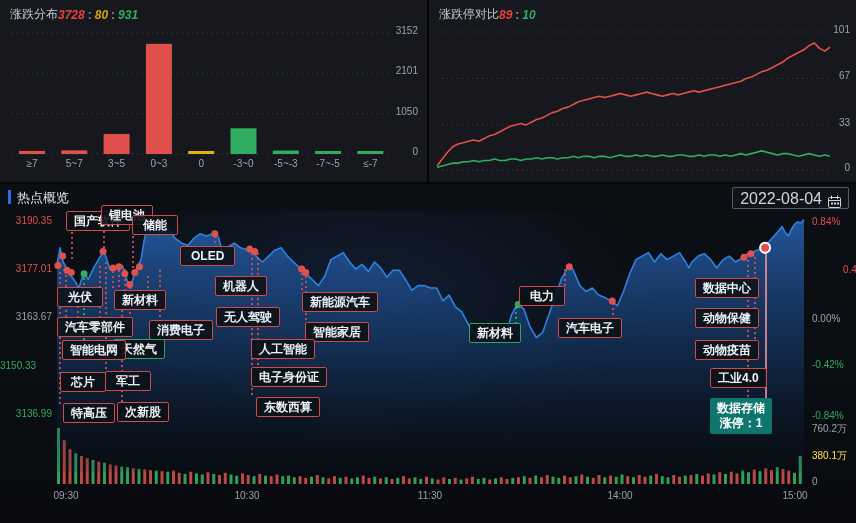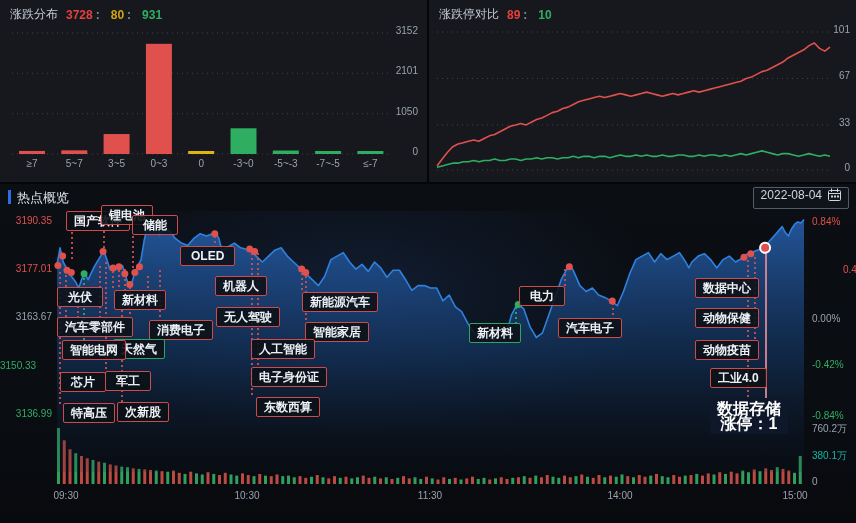--- a/index.html
+++ b/index.html
@@ -5,37 +5,37 @@
   html,body{margin:0;padding:0;background:#000;}
   body{font-family:"Liberation Sans",sans-serif;}
   #root{position:relative;width:856px;height:523px;background:#050608;overflow:hidden;}
   .panel{position:absolute;}
   #p1{left:0;top:0;width:427px;height:182px;background:#16181d;}
   #p2{left:429px;top:0;width:427px;height:182px;background:#16181d;}
   #p3{left:0;top:184px;width:856px;height:339px;background:linear-gradient(180deg,#0b0e13 0%,#0a0d12 60%,#080a0e 100%);}
   #p3 .glow{position:absolute;left:10%;top:8%;width:70%;height:70%;background:radial-gradient(ellipse at 45% 35%,rgba(40,85,160,0.22),rgba(0,0,0,0) 65%);pointer-events:none;}
   .hd{position:absolute;left:10px;top:6px;font-size:12px;color:#b9c1cb;display:flex;align-items:center;}
   .hd .ttl{color:#c3cad4;}
-  .hd .num{font-weight:bold;margin-left:8px;}
+  .hd .num{font-weight:bold;font-style:italic;}
   .hd .sep{color:#8a929c;font-weight:bold;margin:0 3px;}
   .up{color:#e8403d;}
   .flat{color:#d2a40f;}
   .down{color:#2fae62;}
   .hd3{position:absolute;left:0;top:184px;width:856px;height:26px;z-index:9;}
   .accent{position:absolute;left:8px;top:6px;width:3px;height:14px;background:#2e6de6;}
   .hd3 .ttl{position:absolute;left:17px;top:5px;font-size:13px;color:#dde3ec;}
-  #datebox{position:absolute;right:7px;top:3px;height:20px;border:1px solid #545c68;border-radius:2px;display:flex;align-items:flex-start;padding:0 7px;gap:6px;color:#cfd6e0;font-size:12px;background:rgba(20,24,30,0.6);cursor:pointer;}
+  #datebox{position:absolute;right:7px;top:3px;height:20px;border:1px solid #545c68;border-radius:2px;display:flex;align-items:flex-end;padding:0 7px;gap:6px;color:#cfd6e0;font-size:16px;background:rgba(20,24,30,0.6);cursor:pointer;}
   #cv{position:absolute;left:0;top:0;z-index:5;pointer-events:none;}
   #lab{position:absolute;left:0;top:0;width:856px;height:523px;z-index:6;}
   #lab > div{position:absolute;}
   .axlab{font-size:10px;color:#9aa3ad;}
   .tag{font-size:12px;font-weight:bold;color:#edf1f6;background:rgba(13,17,23,0.88);border:1px solid #cf4b4b;padding:2px 7px;line-height:14px;border-radius:2px;white-space:nowrap;z-index:7;}
   .tag.g{border-color:#2ea563;}
   .tag.wide{padding:2px 10px;}
-  #tip{background:#0f172a;color:#fff;font-size:16px;font-weight:bold;text-align:center;line-height:15px;padding:3px 7px;border-radius:2px;z-index:8;}
+  #tip{background:#0f766e;color:#fff;font-size:12px;font-weight:bold;text-align:center;line-height:15px;padding:3px 7px;border-radius:2px;z-index:8;}
 </style>
 </head>
 <body>
 
 <div id="root">
   <section class="panel" id="p1">
     <div class="hd">
       <span class="ttl">涨跌分布</span>
       <span class="num up">3728</span>
       <span class="sep">:</span>
@@ -308,21 +308,21 @@
       <div class="axlab" style="left: 0px; top: 263px; width: 52px; text-align: right; color: rgb(224, 81, 77);">3177.01</div>
       <div class="axlab" style="left: 0px; top: 311px; width: 52px; text-align: right; color: rgb(154, 163, 173);">3163.67</div>
       <div class="axlab" style="left: 0px; top: 360px; width: 52px; color: rgb(47, 174, 98);">3150.33</div>
       <div class="axlab" style="left: 0px; top: 408px; width: 52px; text-align: right; color: rgb(47, 174, 98);">3136.99</div>
       <div class="axlab" style="left: 812px; top: 216px; width: 44px; color: rgb(224, 81, 77);">0.84%</div>
       <div class="axlab" style="left: 812px; top: 264px; width: 44px; color: rgb(224, 81, 77); margin-left: 31px;">0.42%</div>
       <div class="axlab" style="left: 812px; top: 313px; width: 44px; color: rgb(154, 163, 173);">0.00%</div>
       <div class="axlab" style="left: 812px; top: 359px; width: 44px; color: rgb(47, 174, 98);">-0.42%</div>
       <div class="axlab" style="left: 812px; top: 410px; width: 44px; color: rgb(47, 174, 98);">-0.84%</div>
       <div class="axlab" style="left: 812px; top: 422px; width: 44px; color: rgb(154, 163, 173);">760.2万</div>
-      <div class="axlab" style="left: 812px; top: 449px; width: 44px; color: #14b8a6;">380.1万</div>
+      <div class="axlab" style="left: 812px; top: 449px; width: 44px; color: #fde047;">380.1万</div>
       <div class="axlab" style="left: 812px; top: 476px; width: 44px; color: rgb(154, 163, 173);">0</div>
       <div class="axlab" style="left: 42px; top: 490px; width: 48px; text-align: center;">09:30</div>
       <div class="axlab" style="left: 223px; top: 490px; width: 48px; text-align: center;">10:30</div>
       <div class="axlab" style="left: 406px; top: 490px; width: 48px; text-align: center;">11:30</div>
       <div class="axlab" style="left: 596px; top: 490px; width: 48px; text-align: center;">14:00</div>
       <div class="axlab" style="left: 771px; top: 490px; width: 48px; text-align: center;">15:00</div>
       <div class="tag" style="left: 66px; top: 211px;">国产软件</div>
       <div class="tag" style="left: 101px; top: 205px;">锂电池</div>
       <div class="tag wide" style="left: 132px; top: 215px;">储能</div>
       <div class="tag wide" style="left: 180px; top: 246px; text-align: center;">OLED</div>

